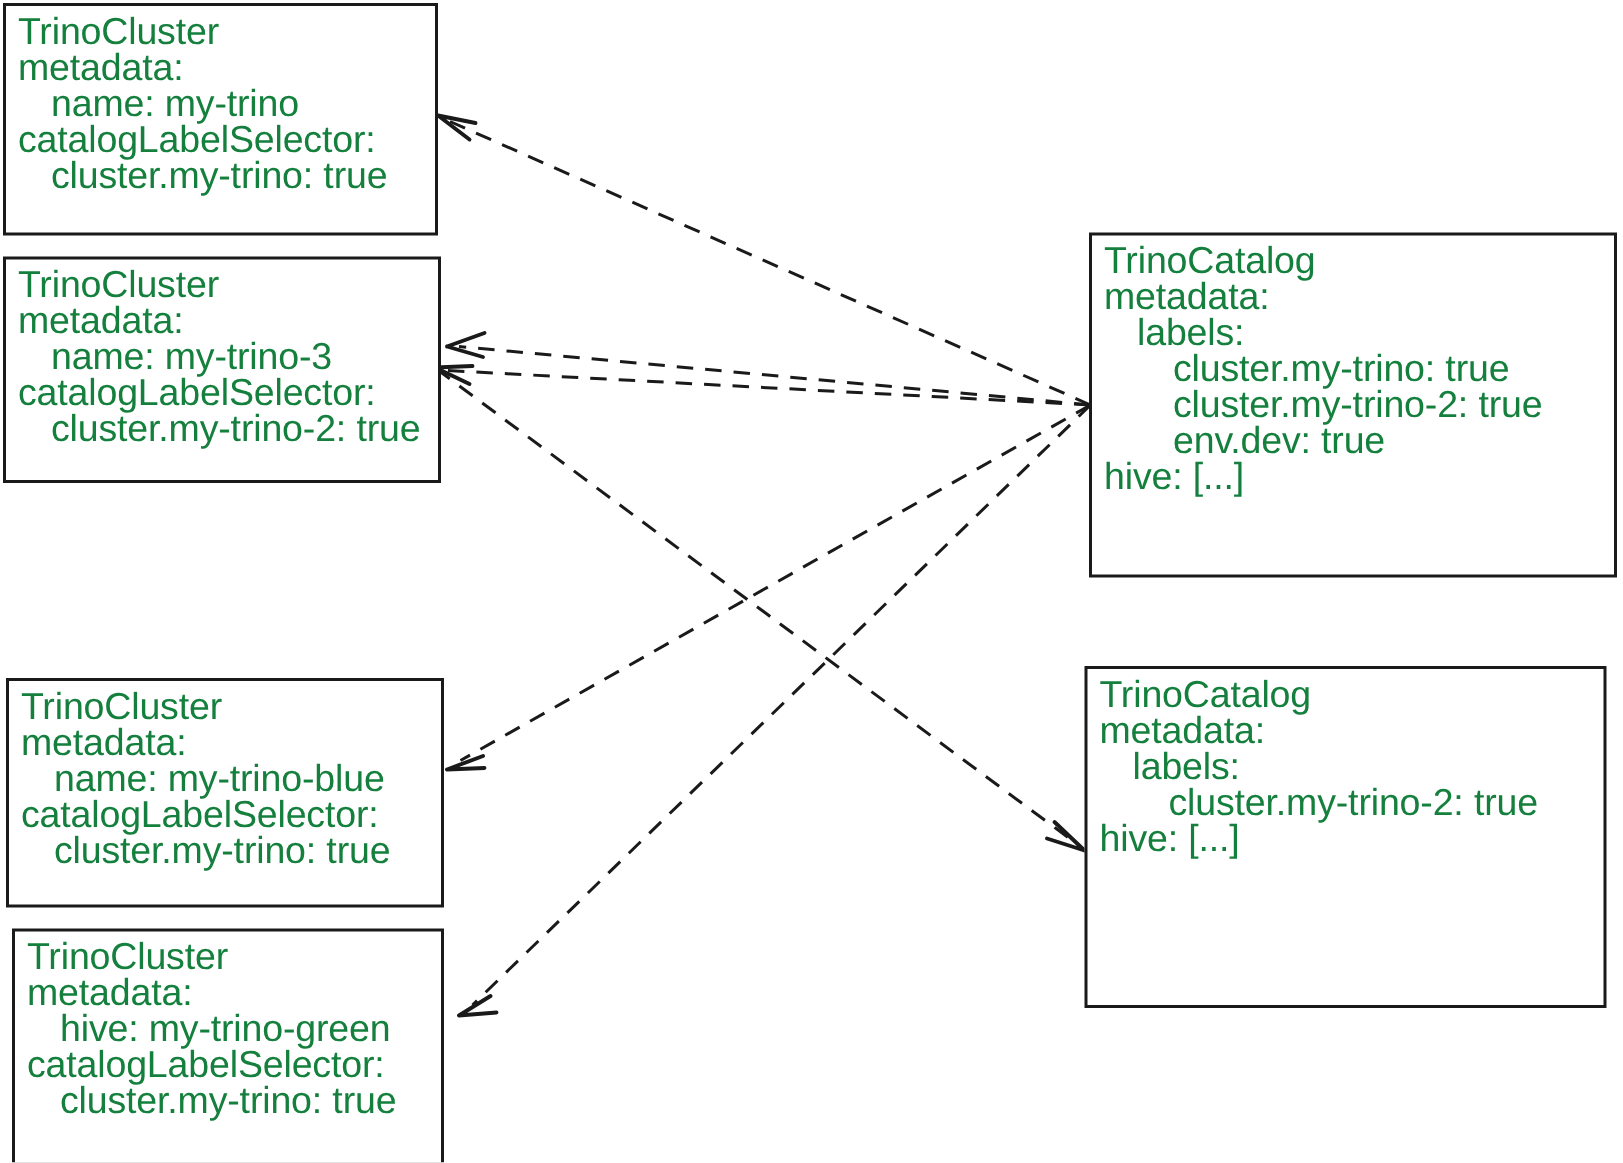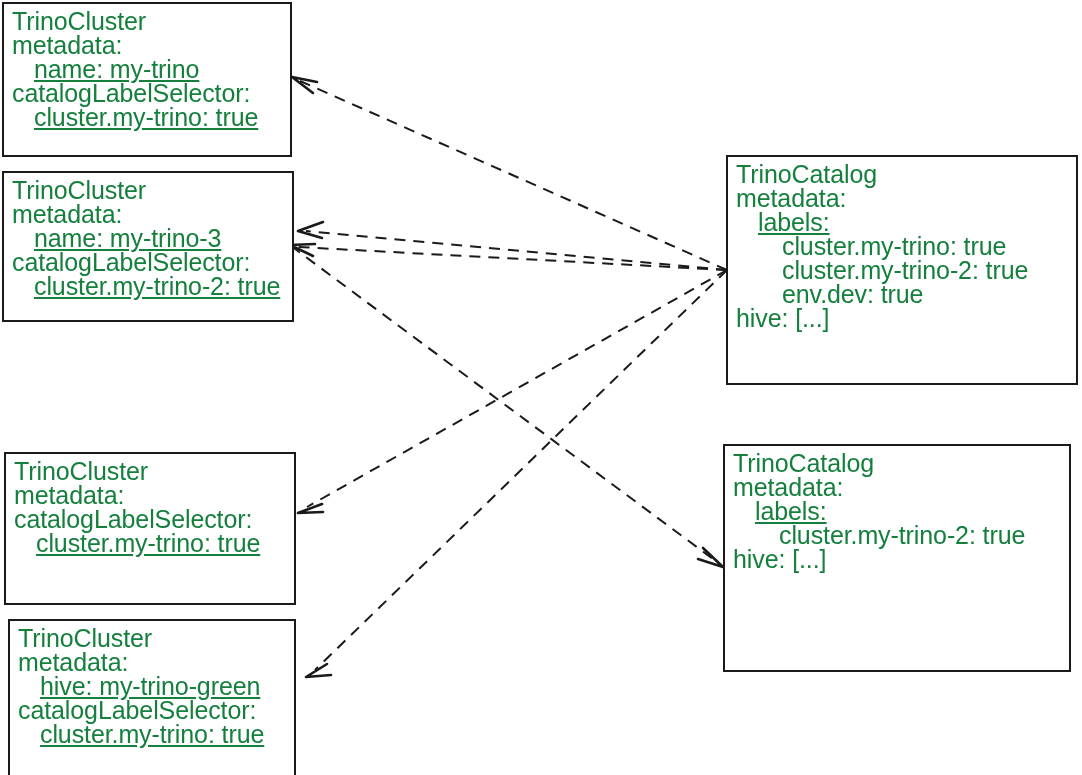--- a/index.html
+++ b/index.html
@@ -41,21 +41,21 @@
     right: 4px;
   }
   .line {
     font-size: 25px;
     line-height: 24px;
     white-space: pre;
     color: #15803d;
     letter-spacing: -0.1px;
   }
   .indent-0 { padding-left: 0px; }
-  .indent-1 { padding-left: 22px; text-decoration: underline; }
+  .indent-1 { padding-left: 22px; }
   .indent-2 { padding-left: 46px; }
 </style>
 </head>
 <body>
 
 <div id="canvas">
 
   <svg id="edges" viewBox="0 0 1082 775" width="1082" height="775" aria-hidden="true">
 
     <g>
@@ -106,20 +106,21 @@
       <div class="line indent-1">name: my-trino-3</div>
       <div class="line indent-0">catalogLabelSelector:</div>
       <div class="line indent-1">cluster.my-trino-2: true</div>
     </div>
   </div>
 
   <div class="node" style="left:4px; top:452px; width:292px; height:153px;">
     <div class="node-body">
       <div class="line indent-0">TrinoCluster</div>
       <div class="line indent-0">metadata:</div>
+      <div class="line indent-1">name: my-trino-blue</div>
       <div class="line indent-0">catalogLabelSelector:</div>
       <div class="line indent-1">cluster.my-trino: true</div>
     </div>
   </div>
 
   <div class="node" style="left:8px; top:619px; width:288px; height:158px;">
     <div class="node-body">
       <div class="line indent-0">TrinoCluster</div>
       <div class="line indent-0">metadata:</div>
       <div class="line indent-1">hive: my-trino-green</div>

